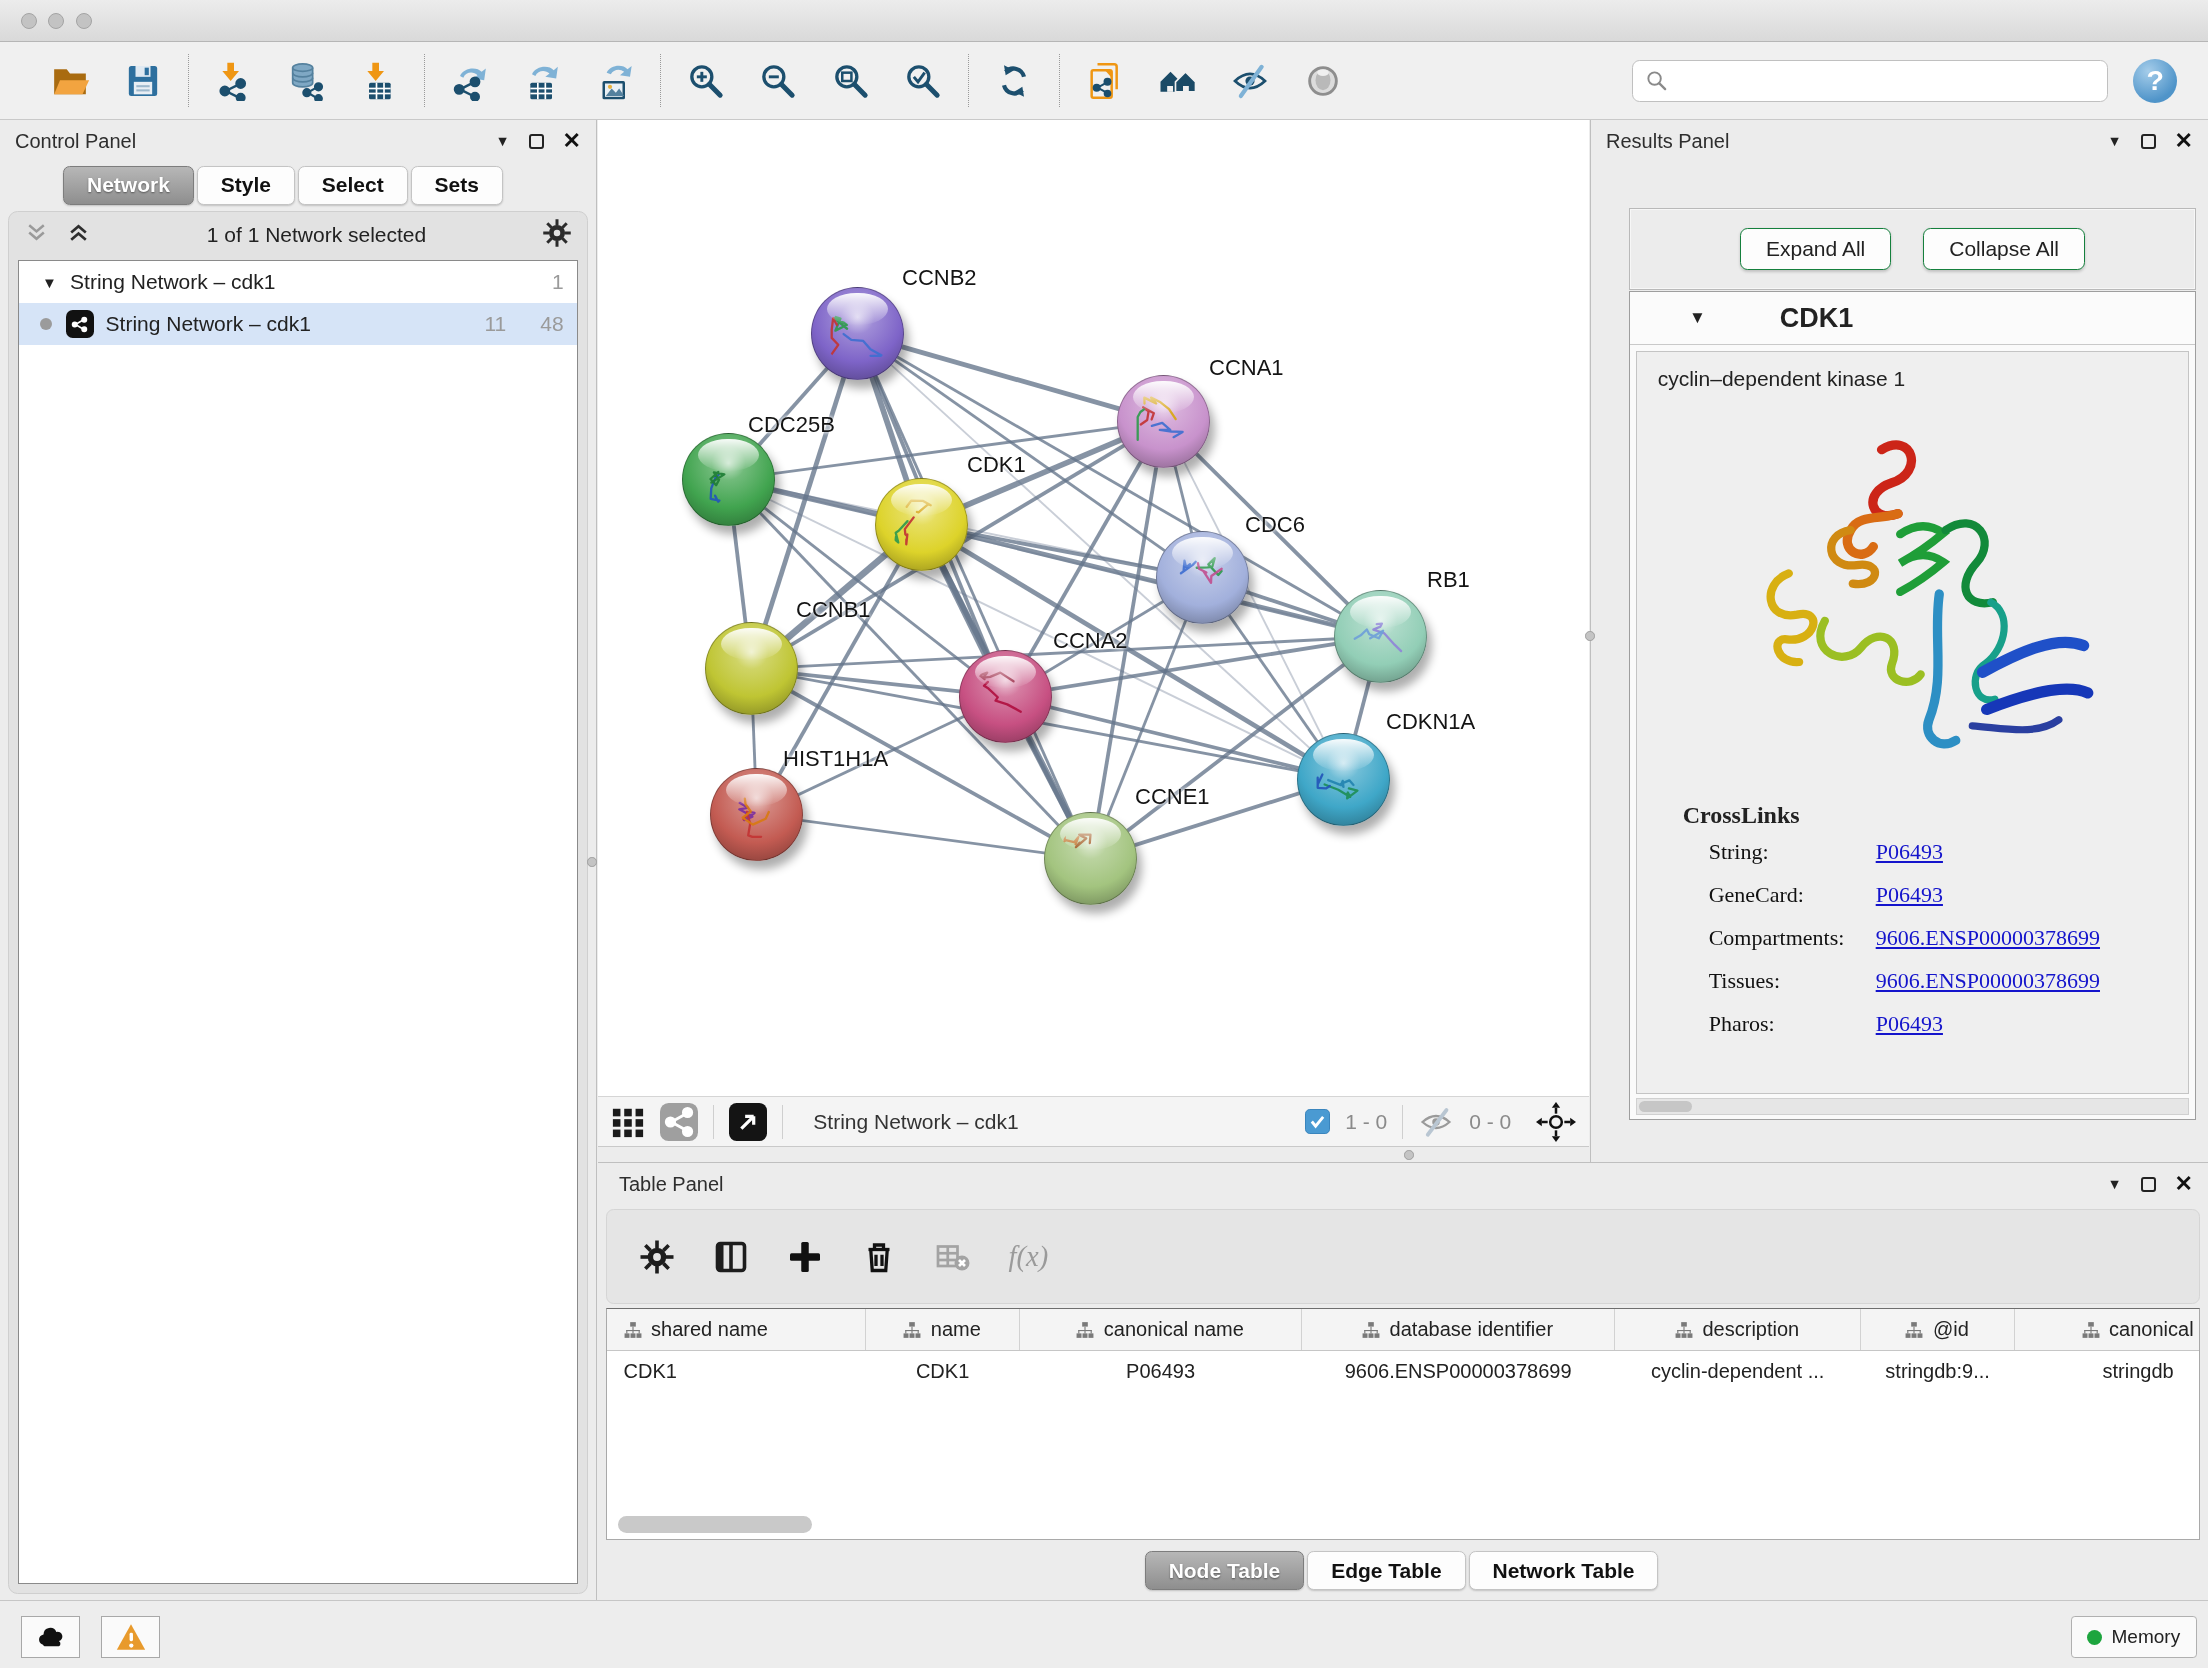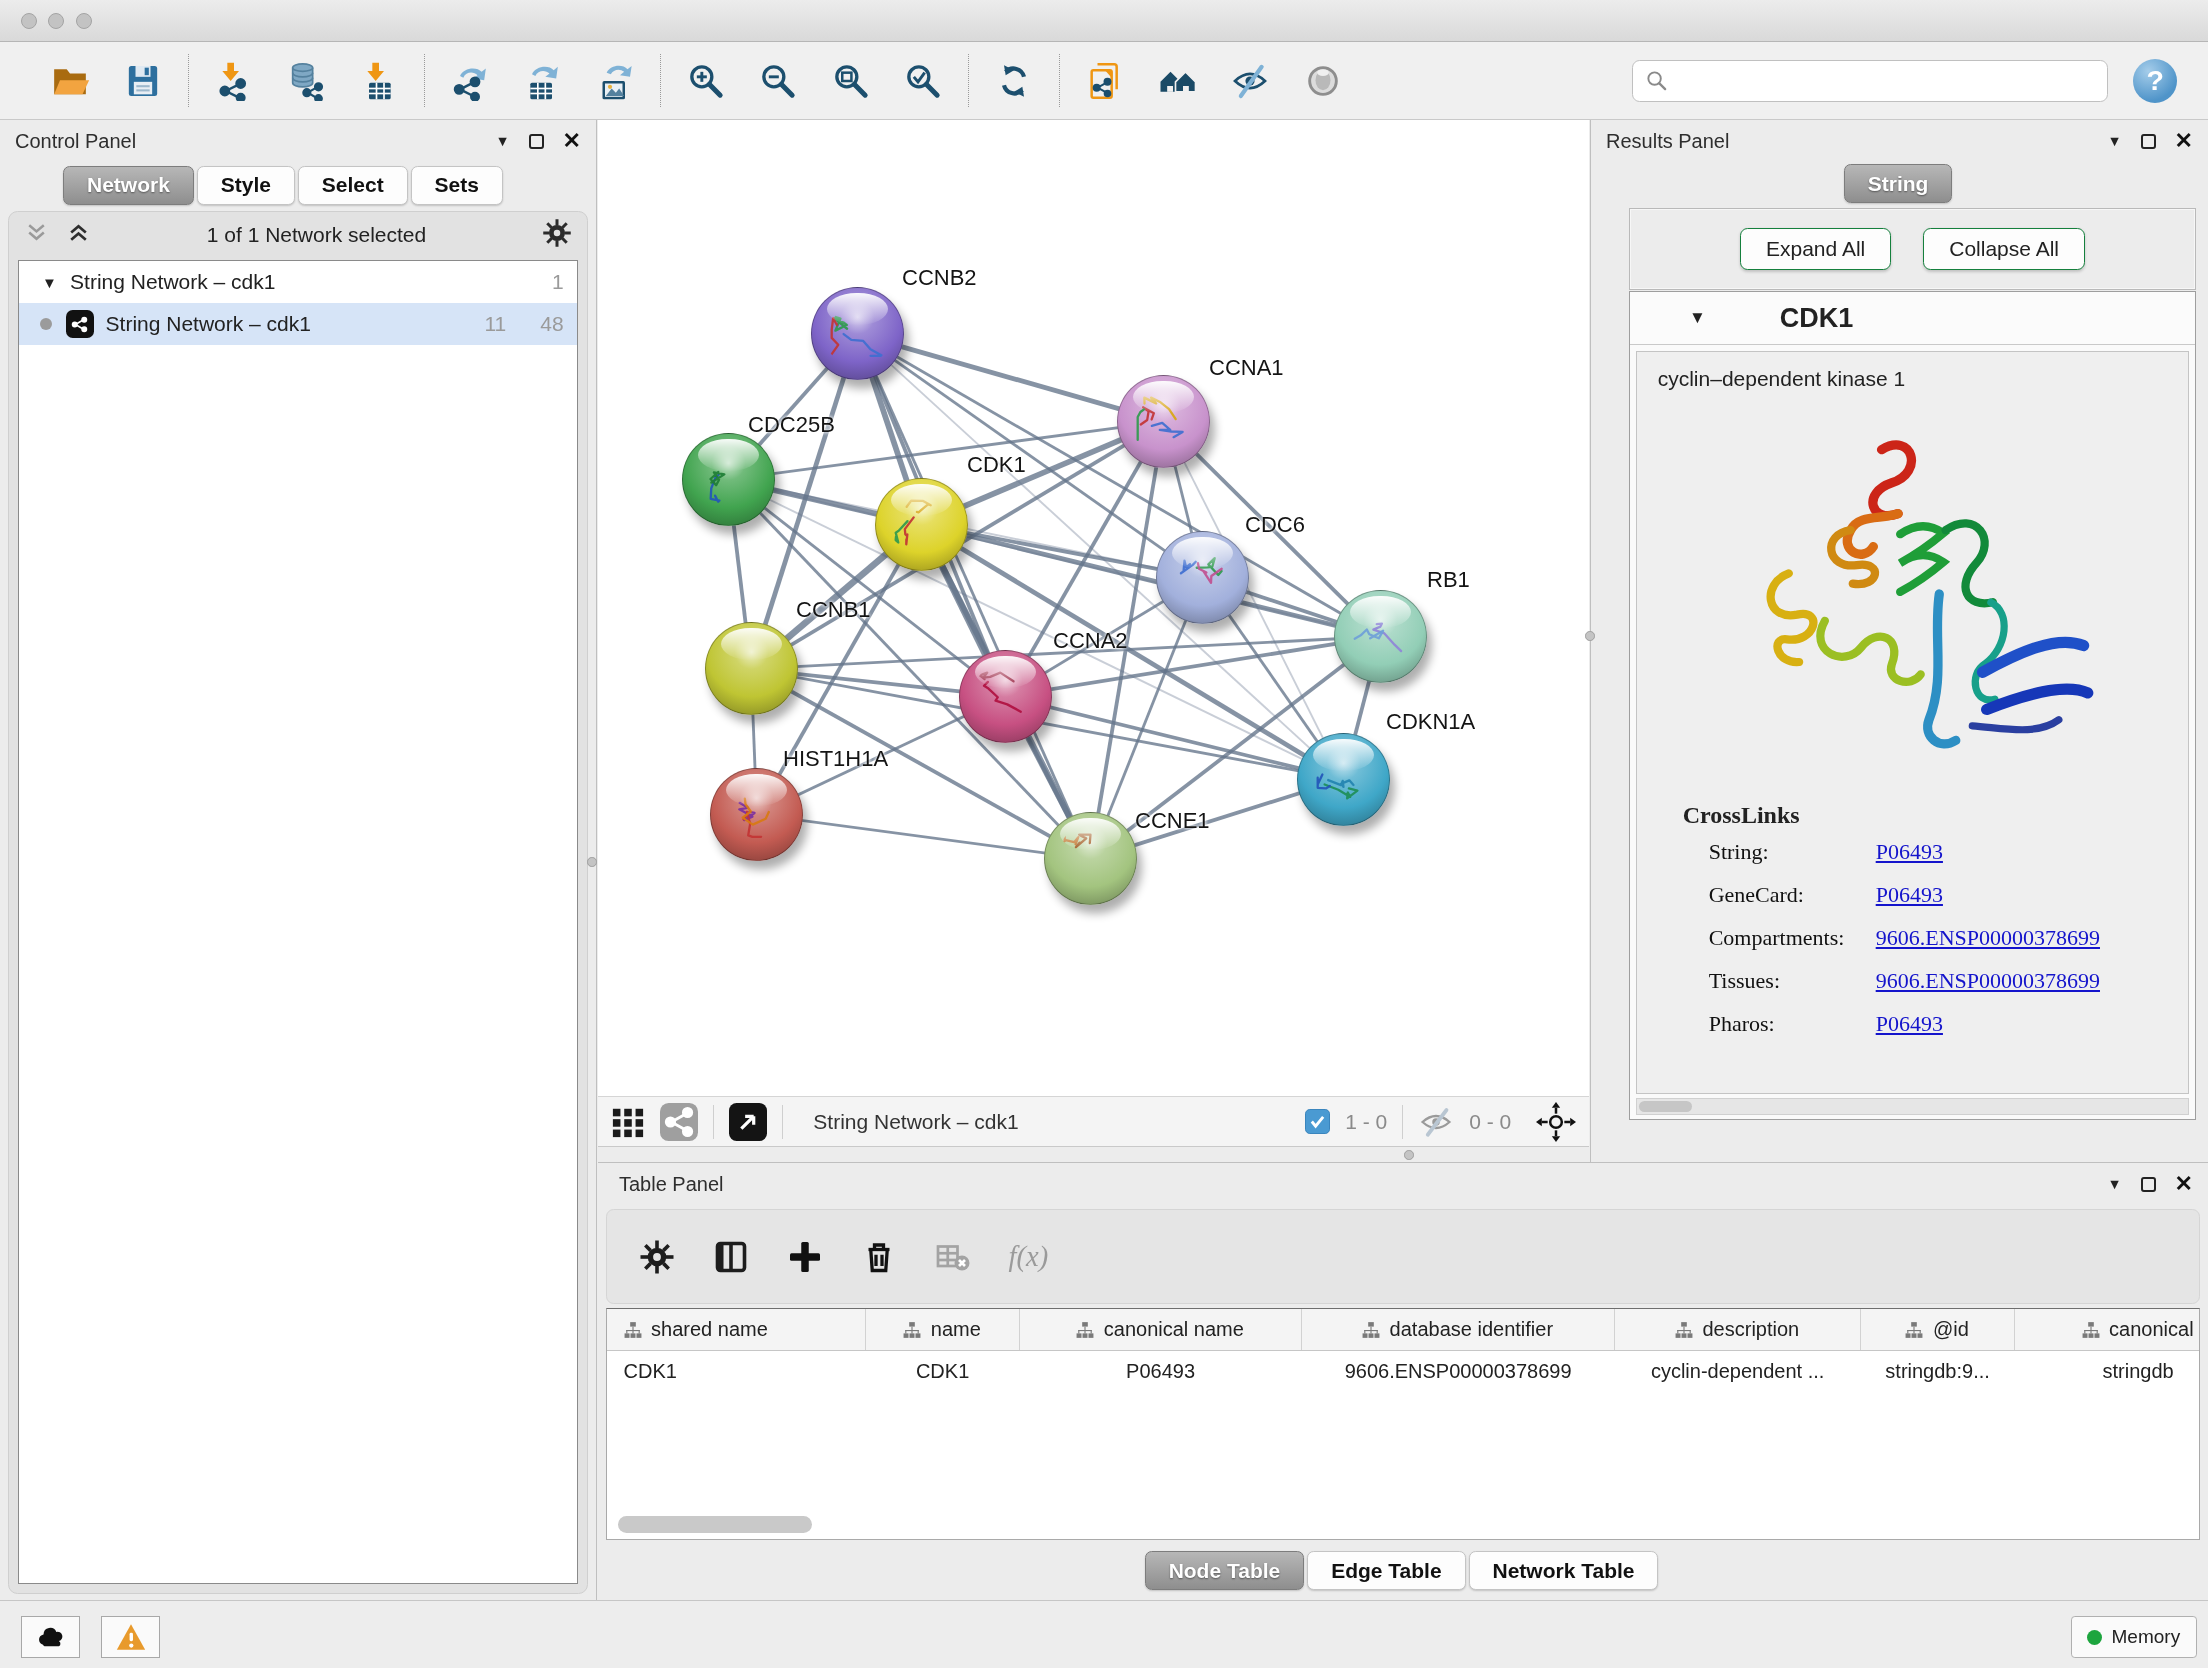--- a/index.html
+++ b/index.html
@@ -524,21 +524,21 @@
       <div class="gloss"></div>
     </div>
     <div class="nlabel" style="left: 185px; top: 626px;">HIST1H1A</div>
     <div class="node" style="left: 446px; top: 692px; background: radial-gradient(circle at 50% 32%, rgb(229, 238, 219) 0%, rgb(186, 211, 159) 22%, rgb(163, 196, 127) 58%, rgb(101, 122, 79) 100%);">
       <div class="struct"><svg viewBox="0 0 70 70">
           <path d="M19.3 20.0 L22.1 12.6 L17.9 17.8 L8.0 15.5 L8.0 16.8 L8.0 10.0 L8.0 10.1" fill="none" stroke="#c06a20" stroke-width="2.4" stroke-linejoin="round" stroke-linecap="round" opacity="0.92"></path>
           <path d="M23.6 18.3 L19.6 23.0 L30.4 13.9 L24.8 11.2 L23.0 10.0 L34.8 10.0 L34.1 18.7" fill="none" stroke="#a0521a" stroke-width="2.4" stroke-linejoin="round" stroke-linecap="round" opacity="0.92"></path>
         </svg></div>
       <div class="gloss"></div>
     </div>
-    <div class="nlabel" style="left: 537px; top: 688px; text-align: center;">CCNE1</div>
+    <div class="nlabel" style="left: 537px; top: 664px; text-align: center;">CCNE1</div>
   </div>
 
 <div class="net-toolbar">
   <span>
       <svg width="34" height="34" viewBox="0 0 36 36">
         <g fill="#1b1b1b">
           <rect x="2" y="4" width="8" height="8"></rect>
           <rect x="14" y="4" width="8" height="8"></rect>
           <rect x="26" y="4" width="8" height="8"></rect>
           <rect x="2" y="15" width="8" height="8"></rect>
@@ -608,21 +608,20 @@
 
 <div class="results-panel">
   <div class="panel-head">
     <span>Results Panel</span>
     <span class="ph-icons">
       <span class="ph-caret">▼</span>
       <span class="ph-float"></span>
       <span class="ph-close">✕</span>
     </span>
   </div>
-  <div class="rp-tab-row"><span class="tab selected">String</span></div>
   <div class="rp-btn-box">
     <span class="rp-btn">Expand All</span>
     <span class="rp-btn">Collapse All</span>
   </div>
   <div class="rp-content">
     <div class="rp-cdk1-head">
       <span class="caret">▼</span>
       <span class="pname">CDK1</span>
     </div>
     <div class="rp-body">

